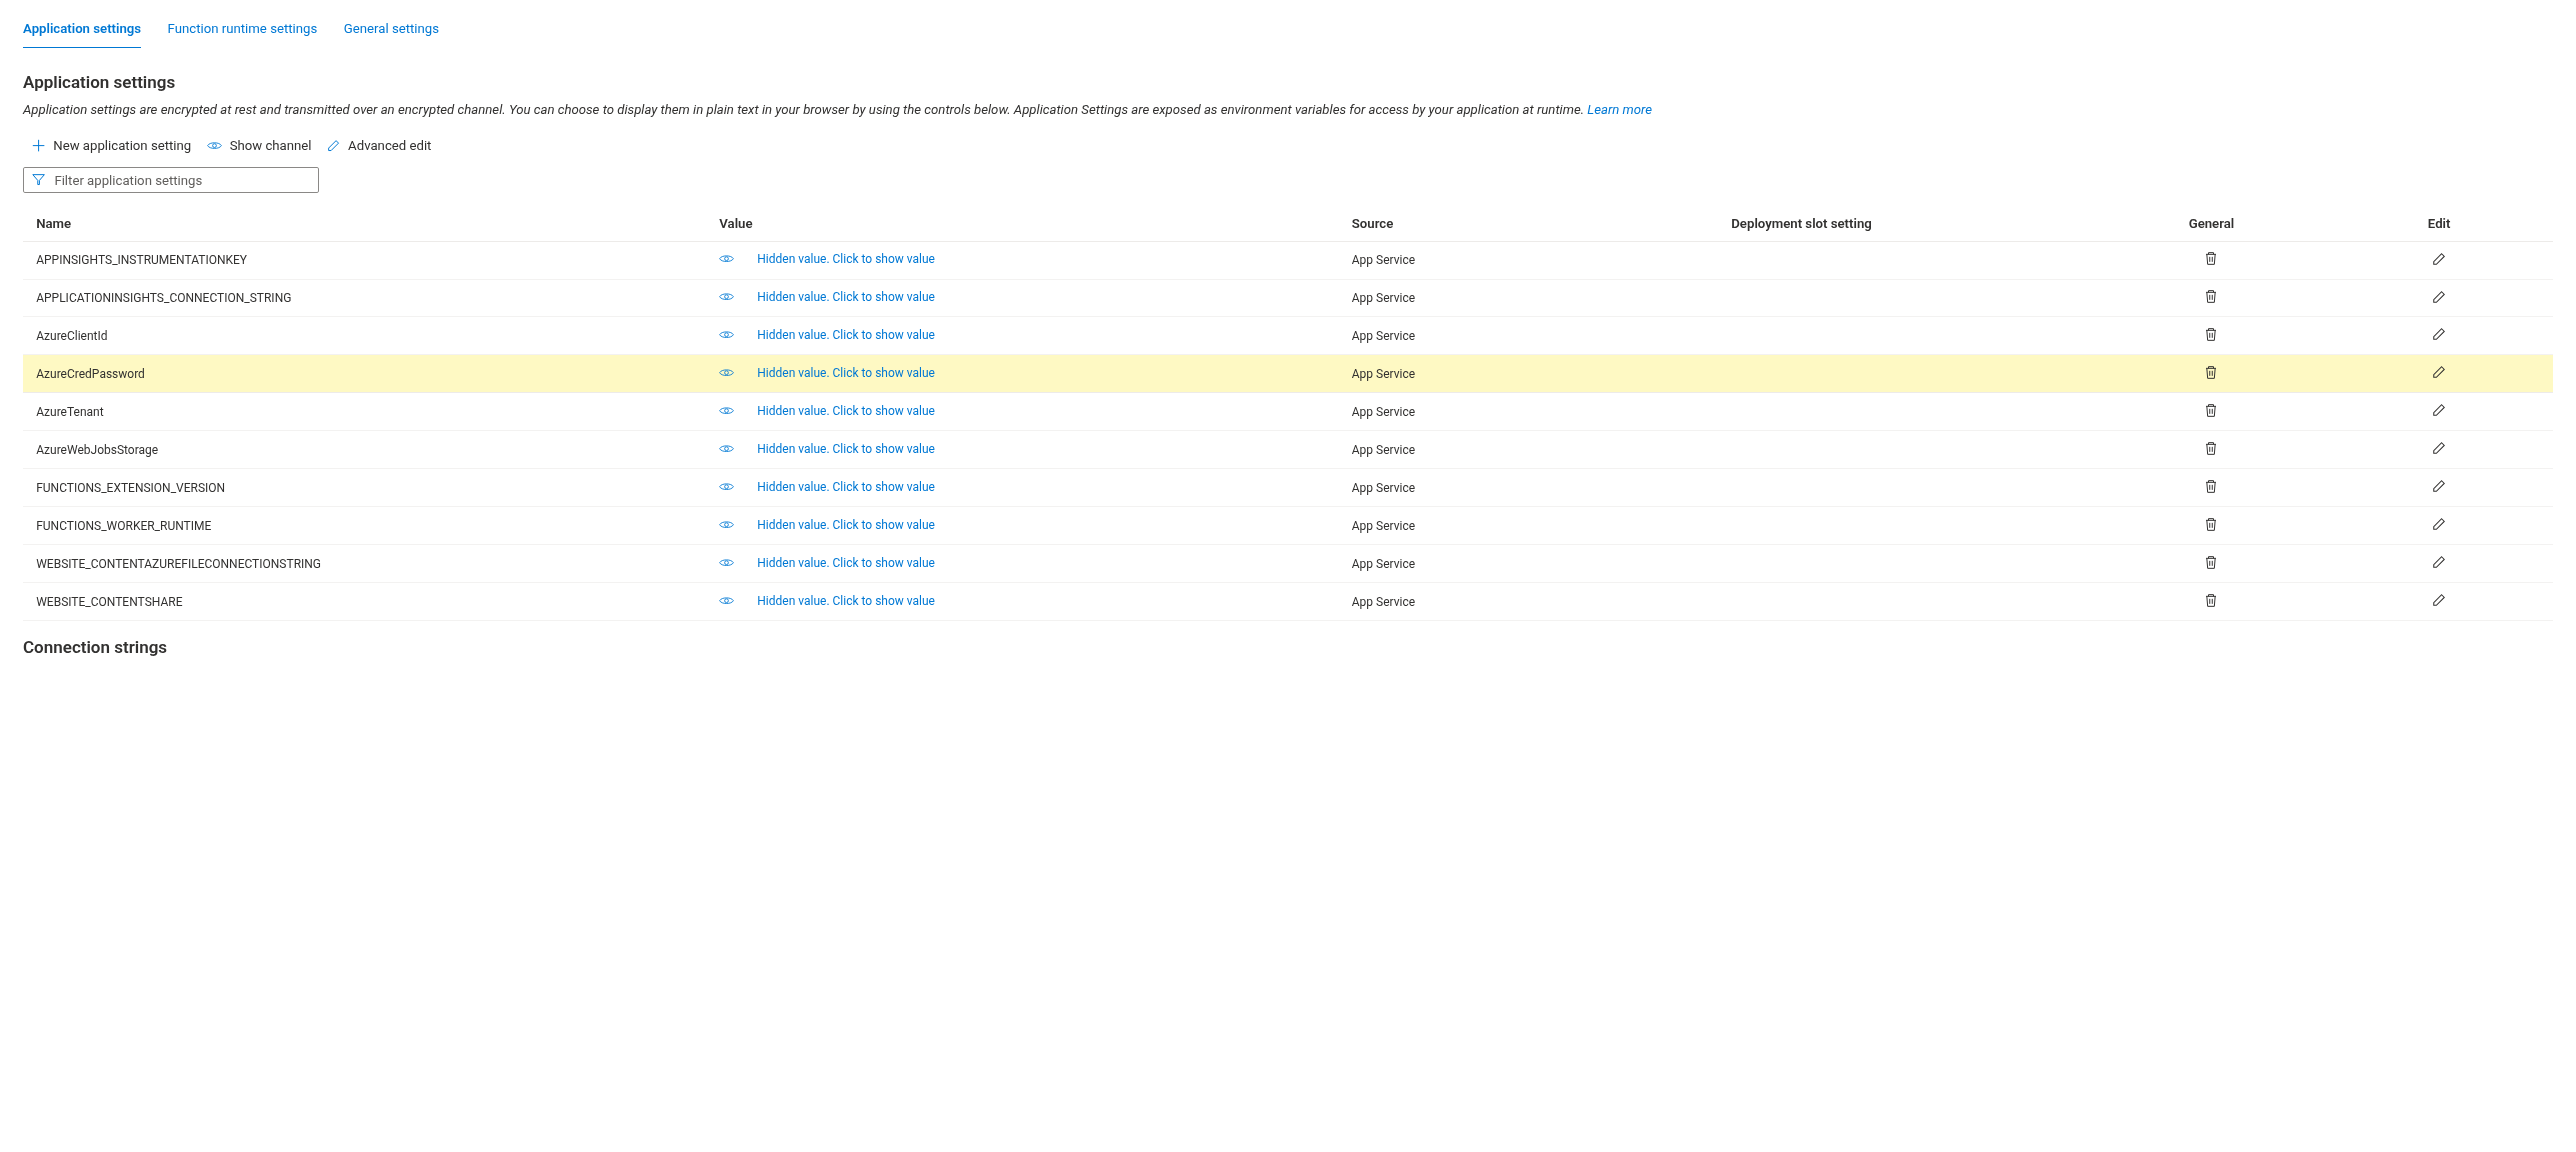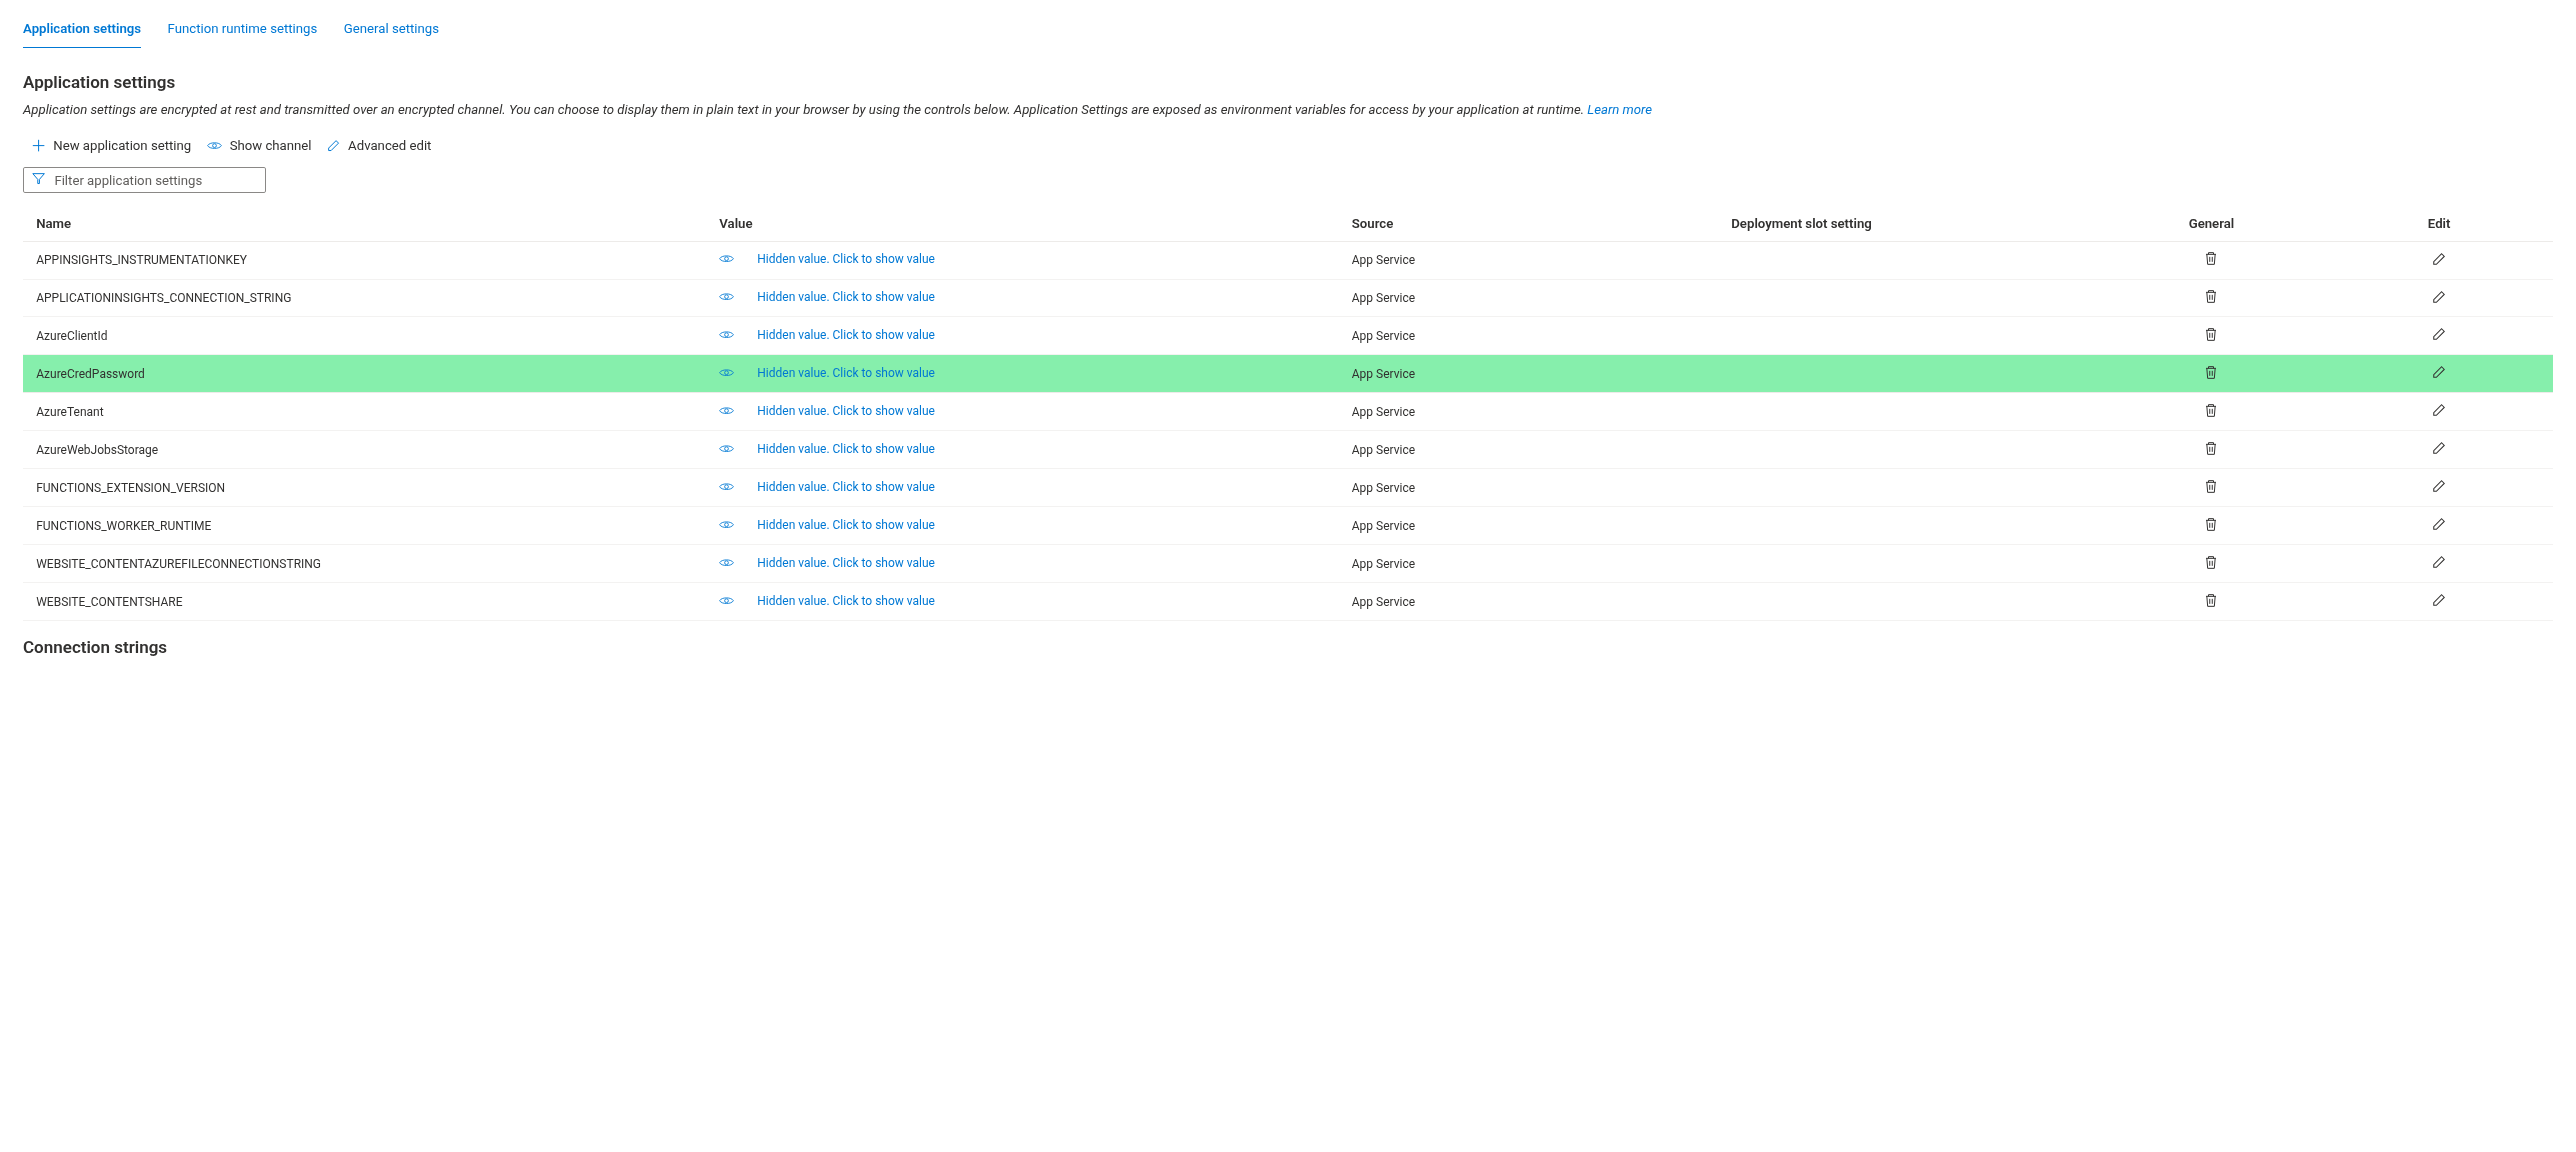--- a/index.html
+++ b/index.html
@@ -59,25 +59,25 @@
     border: none;
     font-size: 13.2px;
     color: #323130;
     cursor: pointer;
     padding: 3.8px 1.9px;
     font-family: inherit;
   }
   .toolbar-btn svg { stroke: #0078d4; }
   .filter-box {
     display: inline-flex;
-    align-items: flex-start;
+    align-items: center;
     border: 0.9px solid #8a8886;
     border-radius: 1.9px;
     padding: 3.8px 7.6px;
-    width: 243px;
+    width: 296px;
     margin-bottom: 13.2px;
   }
   .filter-box input {
     border: none;
     outline: none;
     font-size: 13.2px;
     flex: 1;
     font-family: inherit;
     color: #323130;
   }
@@ -121,21 +121,21 @@
   .hidden-value svg { stroke: #0078d4; }
   td.action-cell { text-align: center; }
   .action-btn {
     background: none;
     border: none;
     cursor: pointer;
     padding: 1.9px;
     display: inline-flex;
   }
   .action-btn svg { stroke: #323130; fill: none; }
-  tbody tr.highlighted { background: #86efac; }
+  tbody tr.highlighted { background: #fef9c3; }
   tbody tr.highlighted td { border-bottom-color: #edebe9; }
   .conn-heading {
     font-size: 17px;
     font-weight: 600;
     margin: 16px 0 0 0;
   }
 </style>
 </head>
 <body>
 

